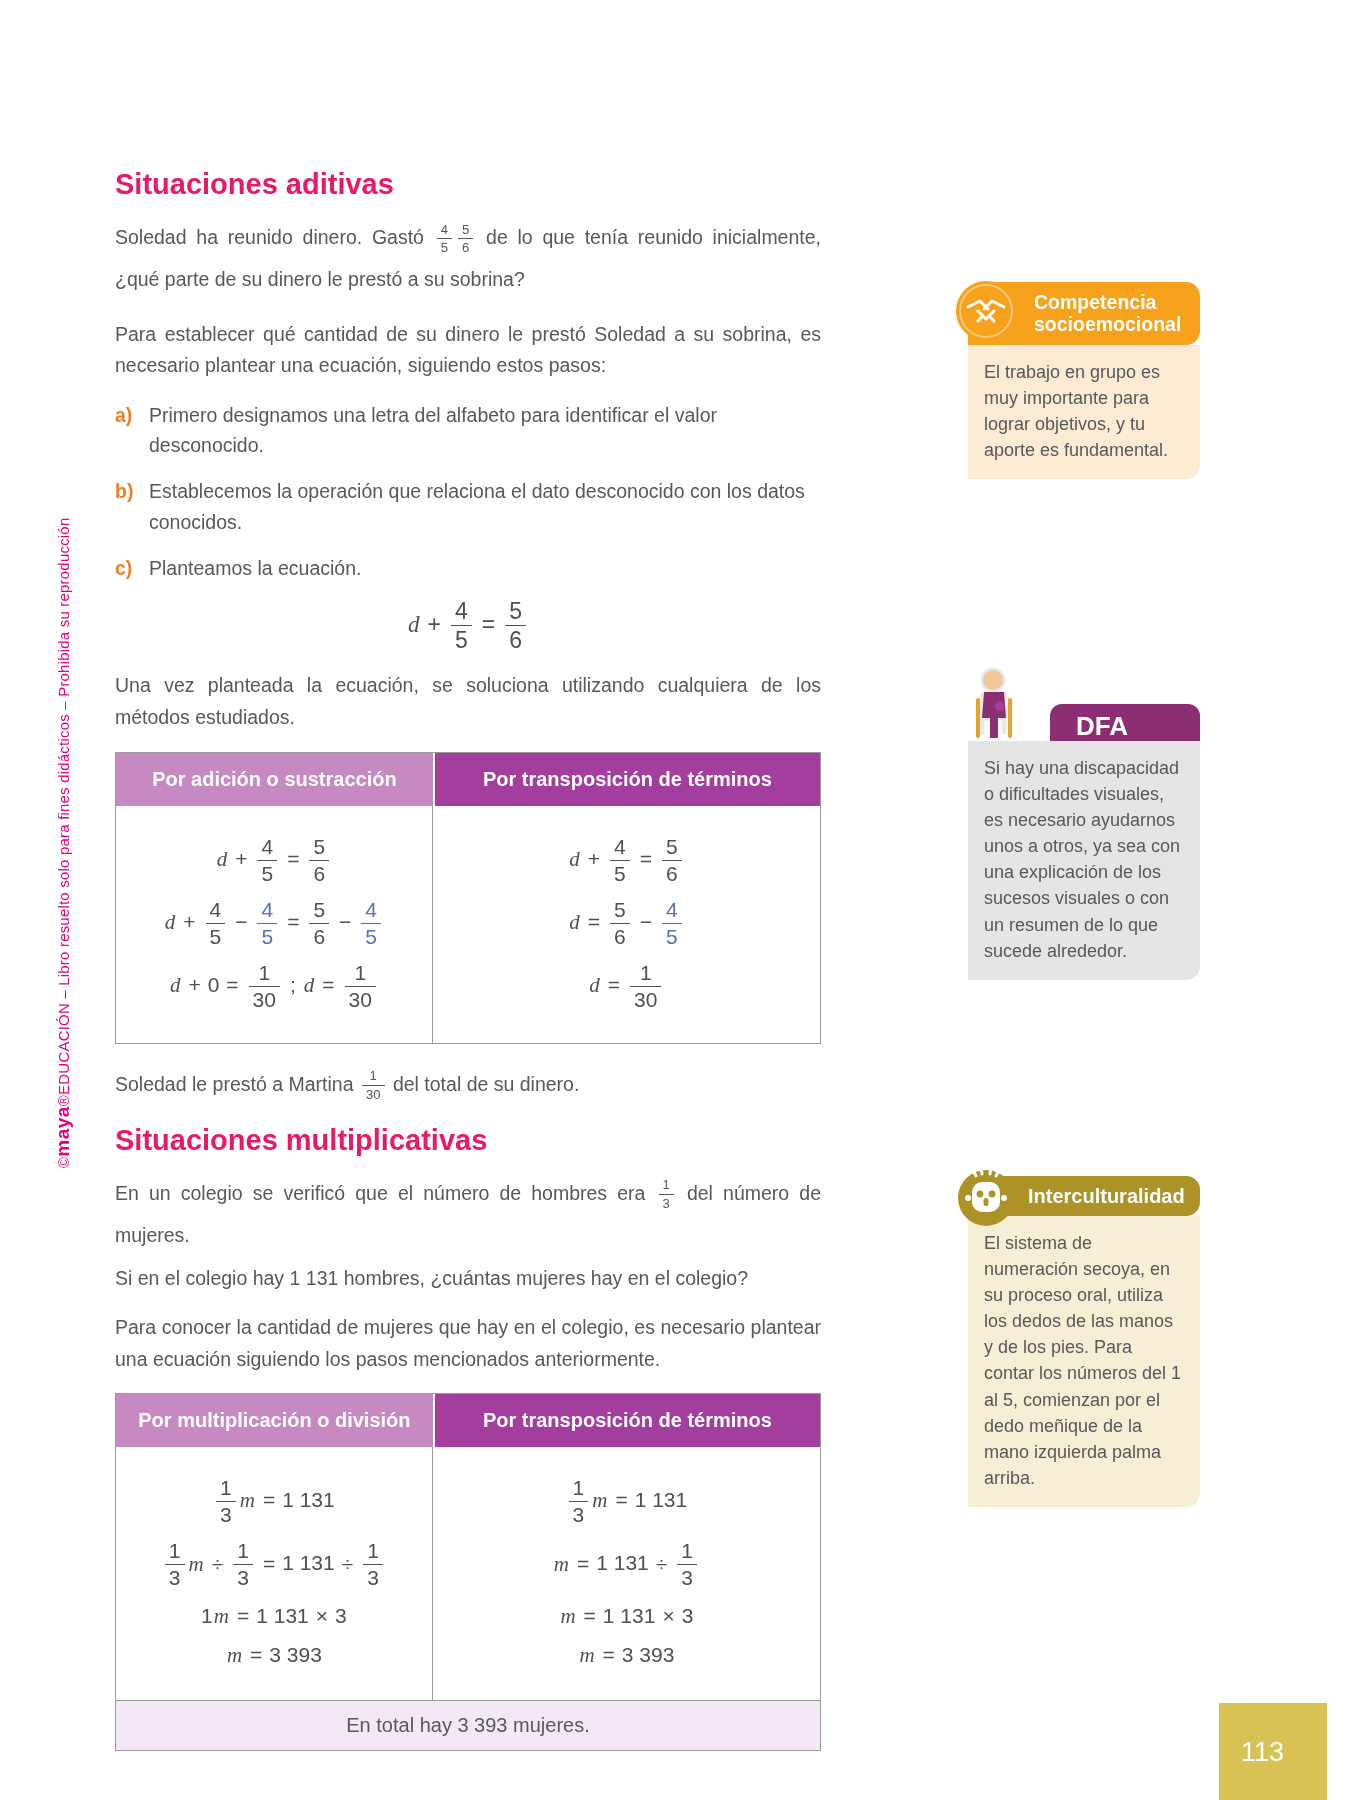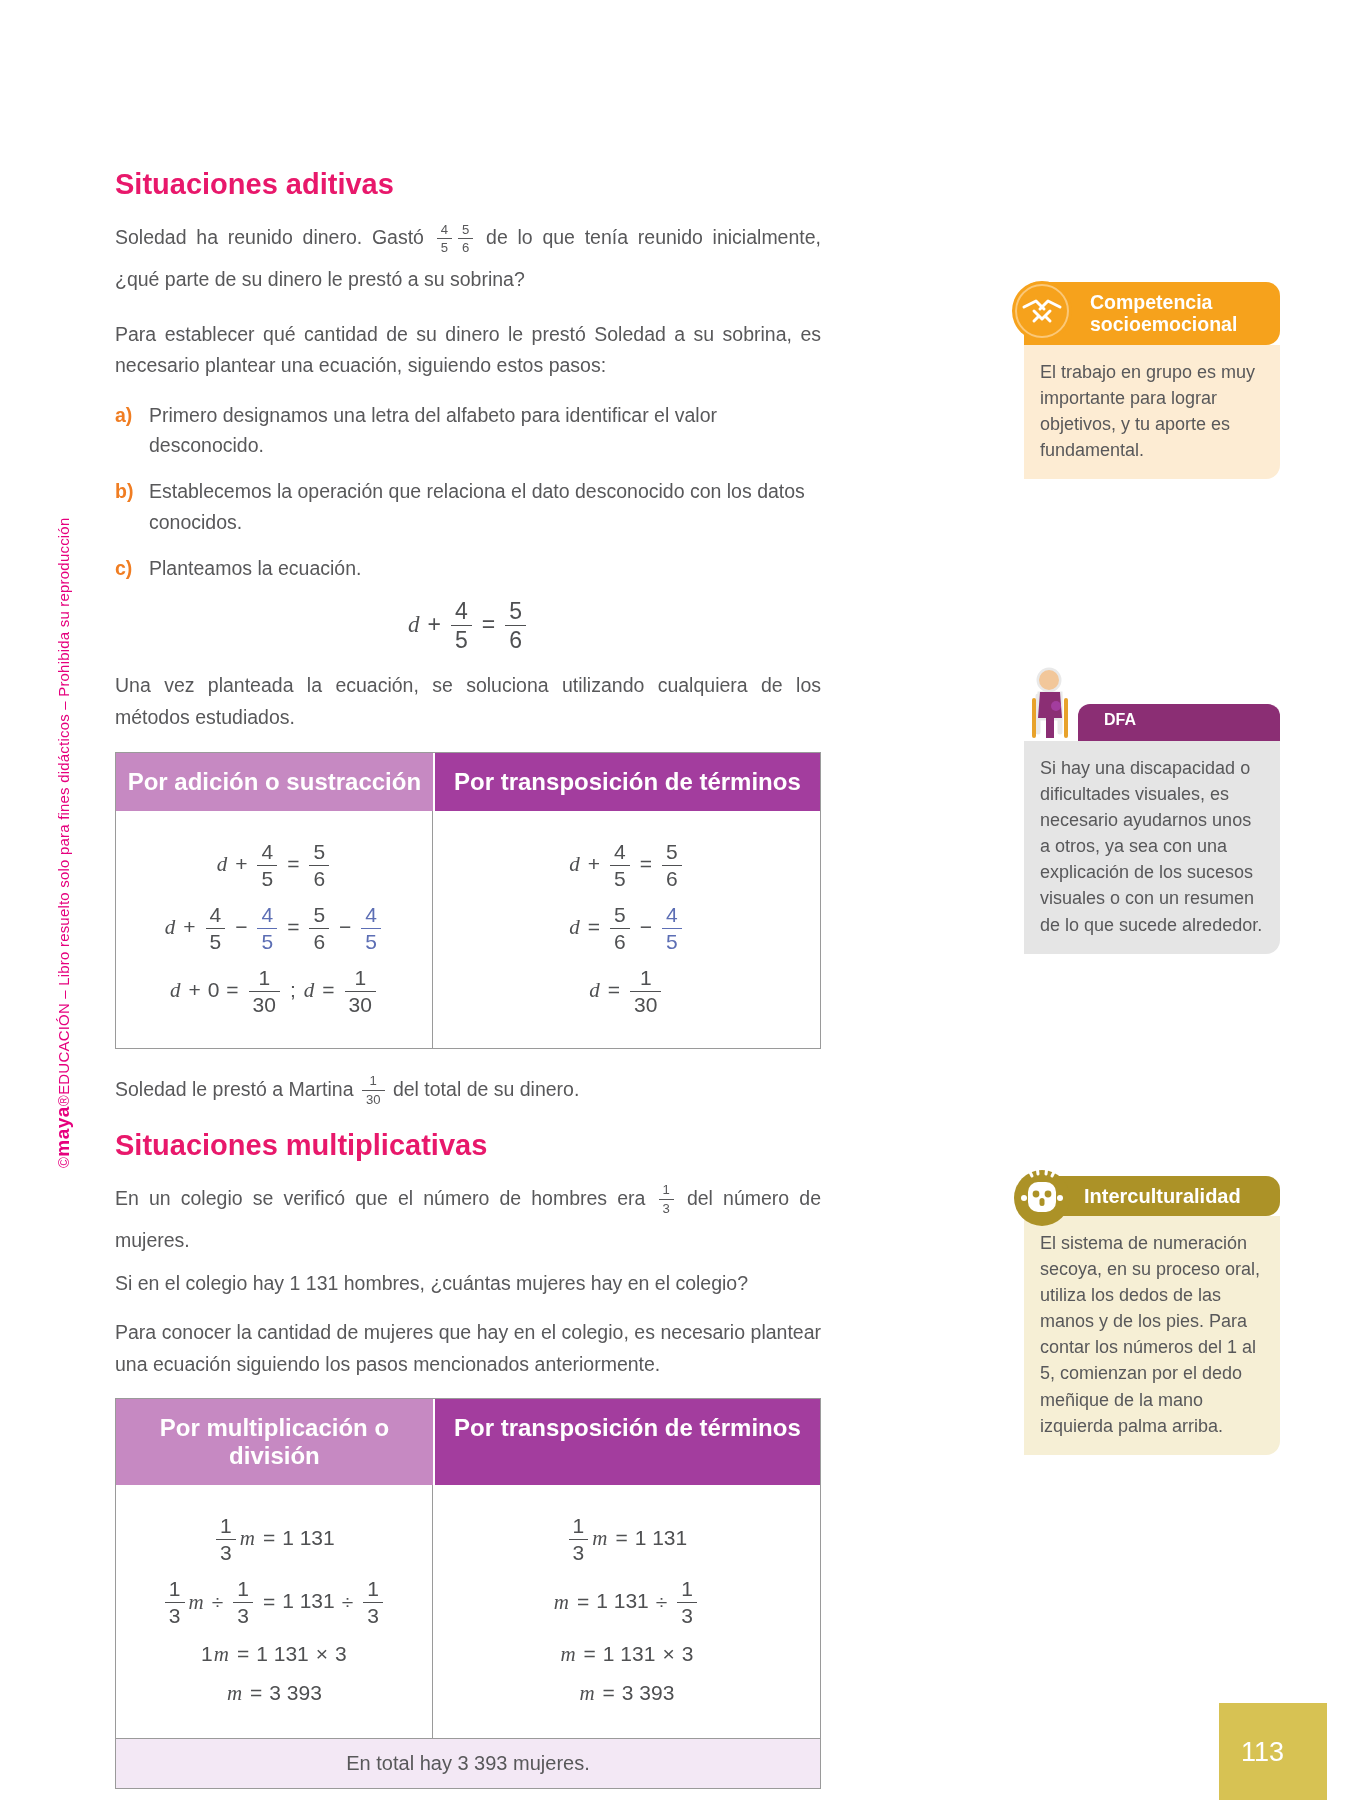--- a/index.html
+++ b/index.html
@@ -28,46 +28,46 @@
   .frac { display:inline-flex; flex-direction:column; align-items:center; vertical-align:middle;
           line-height:1.05; margin:0 3px; text-align:center; }
   .frac .num { padding:0 4px 2px; }
   .frac .den { border-top:1.6px solid currentColor; padding:2px 4px 0; }
   .para .frac, .para .frac .num, .para .frac .den { font-size:.82em; }
   .c-blue { color:#5c6eb4; }
 
   
   .eq-table { border:1px solid #9a9a9a; margin:14px 0 20px 0; }
   .eq-head { display:grid; grid-template-columns:45% 55%; }
-  .eq-head .hcell { color:#fff; font-weight:bold; font-size:24px; text-align:center; padding:15px 8px; }
+  .eq-head .hcell { color:#fff; font-weight:bold; font-size:20px; text-align:center; padding:15px 8px; }
   .hcell.light { background:#c689c2; }
   .hcell.dark  { background:#a33d9e; border-left:2px solid #fff; }
   .eq-body { display:grid; grid-template-columns:45% 55%; }
   .eq-col { padding:16px 6px 18px; }
   .eq-col.left { border-right:1px solid #9a9a9a; }
   .eq-row { text-align:center; font-size:21px; color:#4f5052; margin:14px 0; }
   .eq-foot { border-top:1px solid #9a9a9a; background:#f3e8f5; text-align:center;
              font-size:20px; padding:13px 0; color:#58585a; }
 
   
-  .side-box { position:absolute; left:1024px; width:256px; }
+  .side-box { position:absolute; left:968px; width:232px; }
   .side-body { font-size:18px; line-height:1.45; padding:14px 16px 16px; color:#58585a;
                border-radius:0 0 14px 0; }
   .side-body p { margin-bottom:14px; }
   .side-body p:last-child { margin-bottom:0; }
 
   .comp-header { position:relative; background:#f6a21c; color:#fff; font-weight:bold; font-size:19.5px;
                  line-height:1.15; padding:9px 8px 9px 66px; border-radius:14px 14px 14px 0; min-height:58px; }
   .comp-icon { position:absolute; left:-14px; top:-3px; width:64px; height:64px; }
   .comp-body { background:#fdecd3; }
 
   .dfa-box { }
   .dfa-icon { position:absolute; left:-8px; top:0; width:66px; height:86px; z-index:2; }
-  .dfa-header { margin-top:38px; margin-left:54px; background:#8b2e74; color:#fff; font-weight:bold;
-                font-size:16px; padding:7px 8px 7px 26px; border-radius:12px 12px 0 0; height:37px; }
+  .dfa-header { margin-top:38px; margin-left:82px; background:#8b2e74; color:#fff; font-weight:bold;
+                font-size:26px; padding:7px 8px 7px 26px; border-radius:12px 12px 0 0; height:37px; }
   .dfa-body { background:#e5e5e5; }
 
   .intc-header { position:relative; background:#ac9227; color:#fff; font-weight:bold; font-size:20px;
                  padding:9px 8px 0 60px; border-radius:14px 14px 14px 0; height:40px; }
   .intc-icon { position:absolute; left:-14px; top:-12px; width:64px; height:64px; }
   .intc-body { background:#f6efd5; }
 
   .bold { font-weight:bold; color:#4d4d4f; }
 
   

